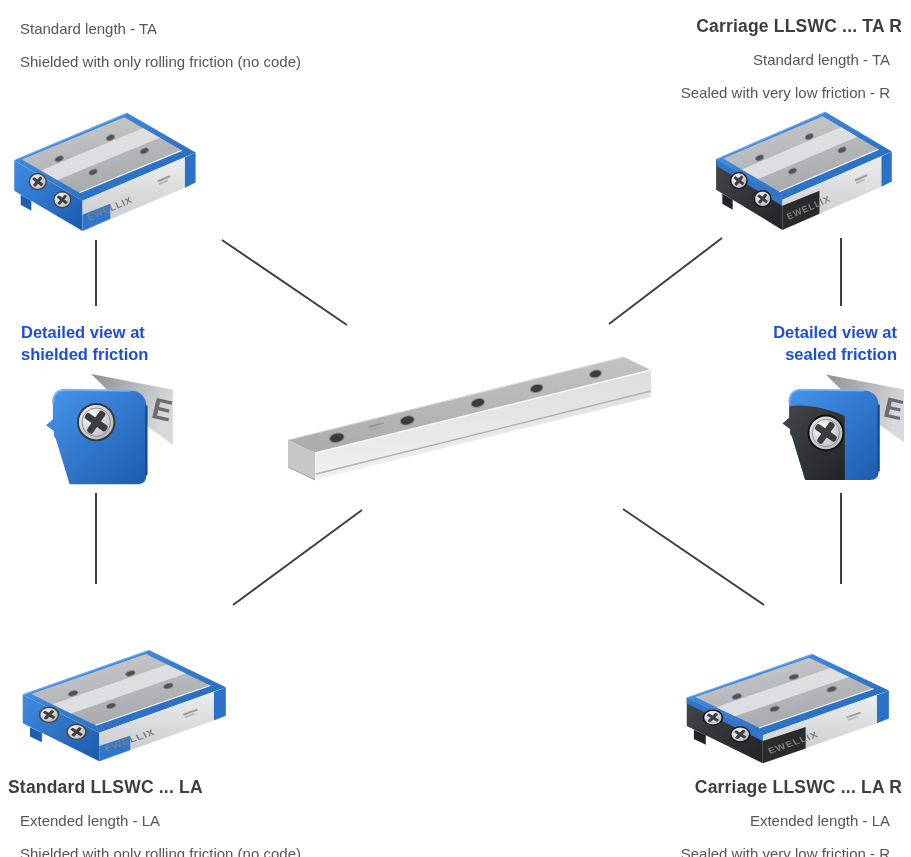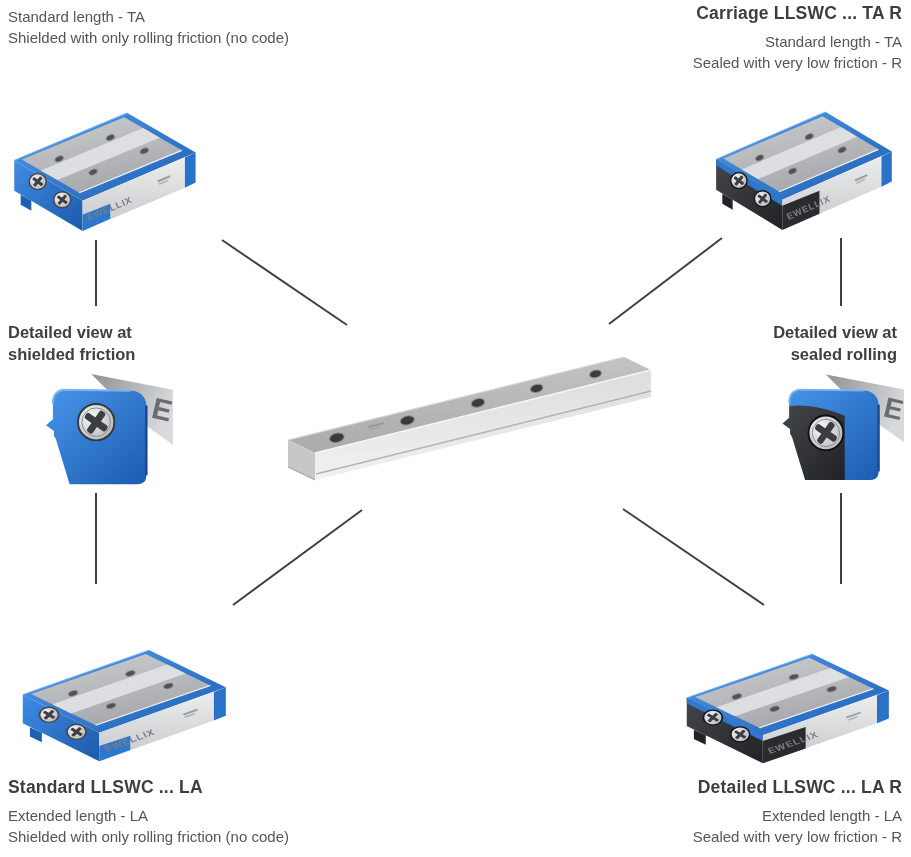--- a/index.html
+++ b/index.html
@@ -3,22 +3,22 @@
 <meta charset="utf-8">
 <style>
   html,body{margin:0;padding:0;background:#ffffff;}
   #stage{
     position:relative;width:911px;height:857px;background:#ffffff;overflow:hidden;
     font-family:"Liberation Sans", sans-serif;
   }
   .txtblock{position:absolute;}
   .txtblock.right{text-align:right;}
   .sec-title{font-size:17.5px;font-weight:bold;color:#3d3e40;letter-spacing:.2px;line-height:22px;margin:0 0 7px 0;}
-  .sec-line{font-size:15px;color:#55565a;line-height:21px;margin:0;}
-  .detail-label{position:absolute;font-size:16.5px;font-weight:bold;color:#404040;line-height:22px;}
+  .sec-line{font-size:15px;color:#55565a;line-height:21px;margin:12px;}
+  .detail-label{position:absolute;font-size:16.5px;font-weight:bold;color:#1d4ed8;line-height:22px;margin-left:13px;}
   .detail-label.right{text-align:right;}
   .imgpos{position:absolute;}
   svg{display:block;}
   #assets{position:absolute;width:0;height:0;overflow:hidden;}
   .ew-text{font-family:"Liberation Sans",sans-serif;font-size:9px;font-weight:bold;letter-spacing:.8px;fill:#7d7e82;}
   .e-letter{font-family:"Liberation Sans",sans-serif;font-size:30px;font-weight:bold;fill:#6b6c70;}
 </style>
 </head>
 <body>
 
@@ -154,21 +154,21 @@
         </g>
       </g>
     </defs>
   </svg>
 
   <div class="txtblock" style="left:8px;top:6px;">
     <p class="sec-line">Standard length - TA</p>
     <p class="sec-line">Shielded with only rolling friction (no code)</p>
   </div>
 
-  <div class="txtblock right" style="right:9px;top:2px;">
+  <div class="txtblock right" style="right:9px;top:15px;">
     <p class="sec-title">Carriage LLSWC ... TA R</p>
     <p class="sec-line">Standard length - TA</p>
     <p class="sec-line">Sealed with very low friction - R</p>
   </div>
 
   <svg class="imgpos" style="left:10px;top:100px;" width="192" height="136" viewBox="0 0 180 135" preserveAspectRatio="none">
     <use href="#car-shielded" xlink:href="#car-shielded"></use>
   </svg>
 
   <svg class="imgpos" style="left:712px;top:99px;" width="186" height="136" viewBox="0 0 180 135" preserveAspectRatio="none">
@@ -182,21 +182,21 @@
   <svg class="imgpos" style="left:682px;top:642px;" width="214" height="126" viewBox="0 0 180 135" preserveAspectRatio="none">
     <use href="#car-sealed" xlink:href="#car-sealed"></use>
   </svg>
 
   <div class="detail-label" style="left:8px;top:321px;">
     <div>Detailed view at</div>
     <div>shielded friction</div>
   </div>
   <div class="detail-label right" style="right:14px;top:321px;">
     <div>Detailed view at</div>
-    <div>sealed rolling</div>
+    <div>sealed friction</div>
   </div>
 
   <svg class="imgpos" style="left:40px;top:374px;" width="133" height="118" viewBox="0 0 135 120">
     <clipPath id="clipBandL">
         <polygon points="52,0 135,16 135,72 96,44"></polygon>
       </clipPath>
     <polygon points="52,0 135,16 135,72 96,44" fill="url(#gMetalBand)"></polygon>
     <g clip-path="url(#clipBandL)">
       <text class="e-letter" transform="translate(112,44) rotate(13)">E</text>
     </g>
@@ -271,18 +271,18 @@
     <line x1="623" y1="509" x2="764" y2="605" stroke="#3e4042" stroke-width="2"></line>
   </svg>
 
   <div class="txtblock" style="left:8px;top:776px;">
     <p class="sec-title">Standard LLSWC ... LA</p>
     <p class="sec-line">Extended length - LA</p>
     <p class="sec-line">Shielded with only rolling friction (no code)</p>
   </div>
 
   <div class="txtblock right" style="right:9px;top:776px;">
-    <p class="sec-title">Detailed LLSWC ... LA R</p>
+    <p class="sec-title">Carriage LLSWC ... LA R</p>
     <p class="sec-line">Extended length - LA</p>
     <p class="sec-line">Sealed with very low friction - R</p>
   </div>
 
 </div>
 
 </body></html>

